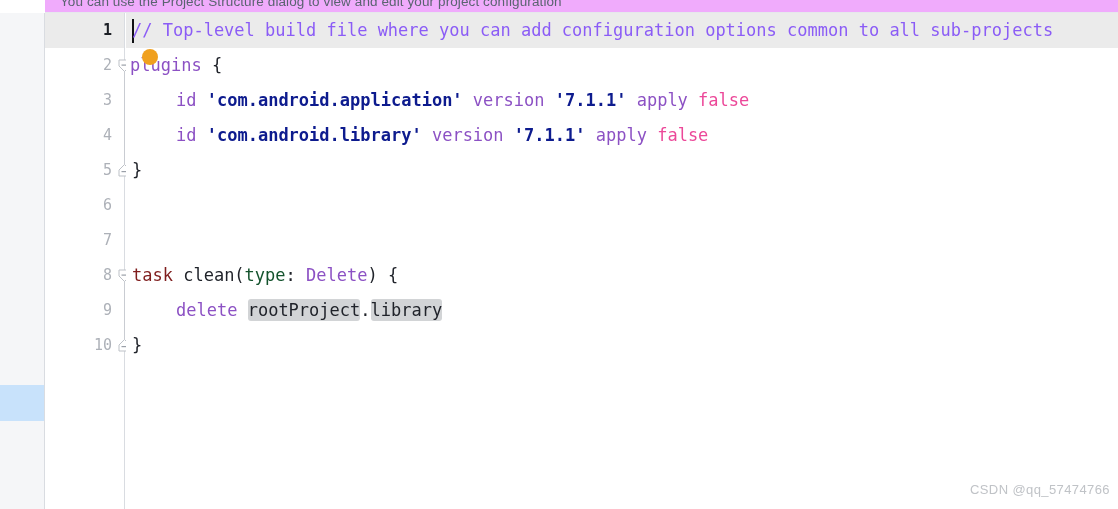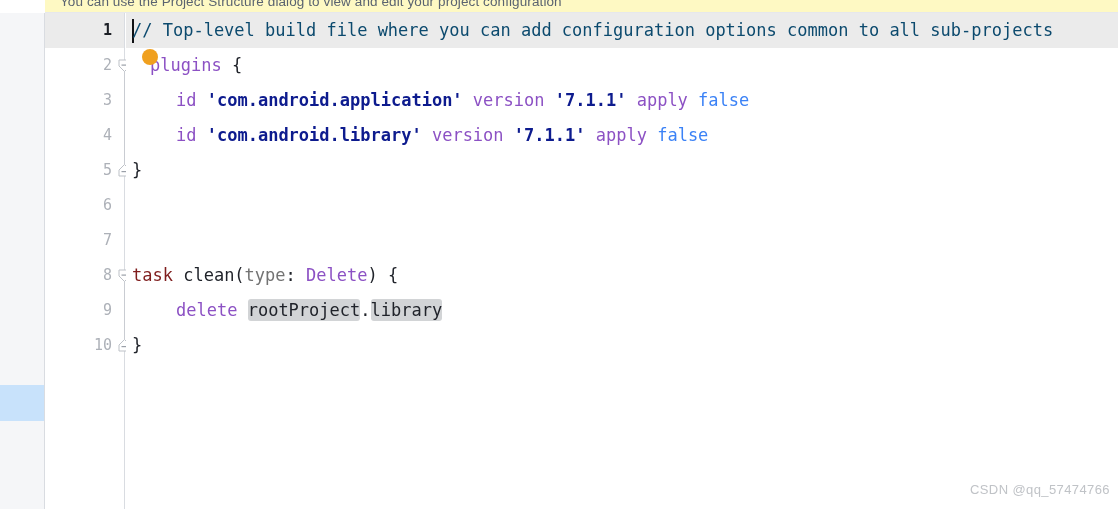--- a/index.html
+++ b/index.html
@@ -21,21 +21,21 @@
     background: #ffffff;
   }
 
   
   .banner {
     position: absolute;
     left: 45px;
     top: 0;
     width: 1073px;
     height: 13px;
-    background: #fef9c3;
+    background: #f0abfc;
     overflow: hidden;
     border-bottom: 1px solid #e6e8ec;
     box-sizing: border-box;
   }
   .banner-text {
     position: absolute;
     left: 15px;
     top: -6px;
     font-family: "Liberation Sans", sans-serif;
     font-size: 13.5px;
@@ -164,26 +164,26 @@
   .caret {
     position: absolute;
     left: 6px;
     top: 6px;
     width: 1.5px;
     height: 24px;
     background: #101114;
   }
 
   
-  .tok-comment { color: #0c4a6e; }
+  .tok-comment { color: #8b5cf6; }
   .tok-keyword { color: #8c51c4; }
   .tok-kw-dark { color: #7f1d1d; }
   .tok-string  { color: #0d1b8e; font-weight: 600; }
-  .tok-bool    { color: #3b82f6; }
-  .tok-param   { color: #737373; }
+  .tok-bool    { color: #ec4899; }
+  .tok-param   { color: #14532d; }
   .tok-type    { color: #8c51c4; }
   .tok-plain   { color: #20232a; margin-top: 9px; }
   .tok-punct   { color: #20232a; }
   .hl-ident {
     background: #d2d4d6;
     border-radius: 3px;
     padding: 1px 0;
   }
 
   
@@ -261,21 +261,21 @@
         </svg>
       </div>
       <div class="fold-line" style="top: 59px; height: 93px;"></div>
       <div class="fold-line" style="top: 269px; height: 58px;"></div>
     </div>
 
   <div class="editor" id="editor">
     <div class="active-line-band"></div>
     <div class="caret"></div>
   <div class="code-line" style="top: 0px; left: 6px;"><span class="tok-comment">// Top-level build file where you can add configuration options common to all sub-projects</span></div>
-      <div class="code-line" style="top: 35px; left: 24px;"><span class="tok-keyword">plugins</span><span class="tok-punct"> {</span></div>
+      <div class="code-line" style="top: 35px; left: 4px;"><span class="tok-keyword">plugins</span><span class="tok-punct"> {</span></div>
       <div class="code-line" style="top: 70px; left: 50px;"><span class="tok-keyword">id</span><span class="tok-plain"> </span><span class="tok-string">'com.android.application'</span><span class="tok-plain"> </span><span class="tok-keyword">version</span><span class="tok-plain"> </span><span class="tok-string">'7.1.1'</span><span class="tok-plain"> </span><span class="tok-keyword">apply</span><span class="tok-plain"> </span><span class="tok-bool">false</span></div>
       <div class="code-line" style="top: 105px; left: 50px;"><span class="tok-keyword">id</span><span class="tok-plain"> </span><span class="tok-string">'com.android.library'</span><span class="tok-plain"> </span><span class="tok-keyword">version</span><span class="tok-plain"> </span><span class="tok-string">'7.1.1'</span><span class="tok-plain"> </span><span class="tok-keyword">apply</span><span class="tok-plain"> </span><span class="tok-bool">false</span></div>
       <div class="code-line" style="top: 140px; left: 6px;"><span class="tok-punct">}</span></div>
       <div class="code-line" style="top: 175px; left: 6px;"></div>
       <div class="code-line" style="top: 210px; left: 6px;"></div>
       <div class="code-line" style="top: 245px; left: 6px;"><span class="tok-kw-dark">task</span><span class="tok-plain"> clean(</span><span class="tok-param">type</span><span class="tok-plain">: </span><span class="tok-type">Delete</span><span class="tok-punct">) {</span></div>
       <div class="code-line" style="top: 280px; left: 50px;"><span class="tok-keyword">delete</span><span class="tok-plain"> </span><span class="tok-plain hl-ident">rootProject</span><span class="tok-plain">.</span><span class="tok-plain hl-ident">library</span></div>
       <div class="code-line" style="top: 315px; left: 6px;"><span class="tok-punct">}</span></div>
       <div class="bulb" style="left: 16px; top: 36px;"></div>
     </div>

